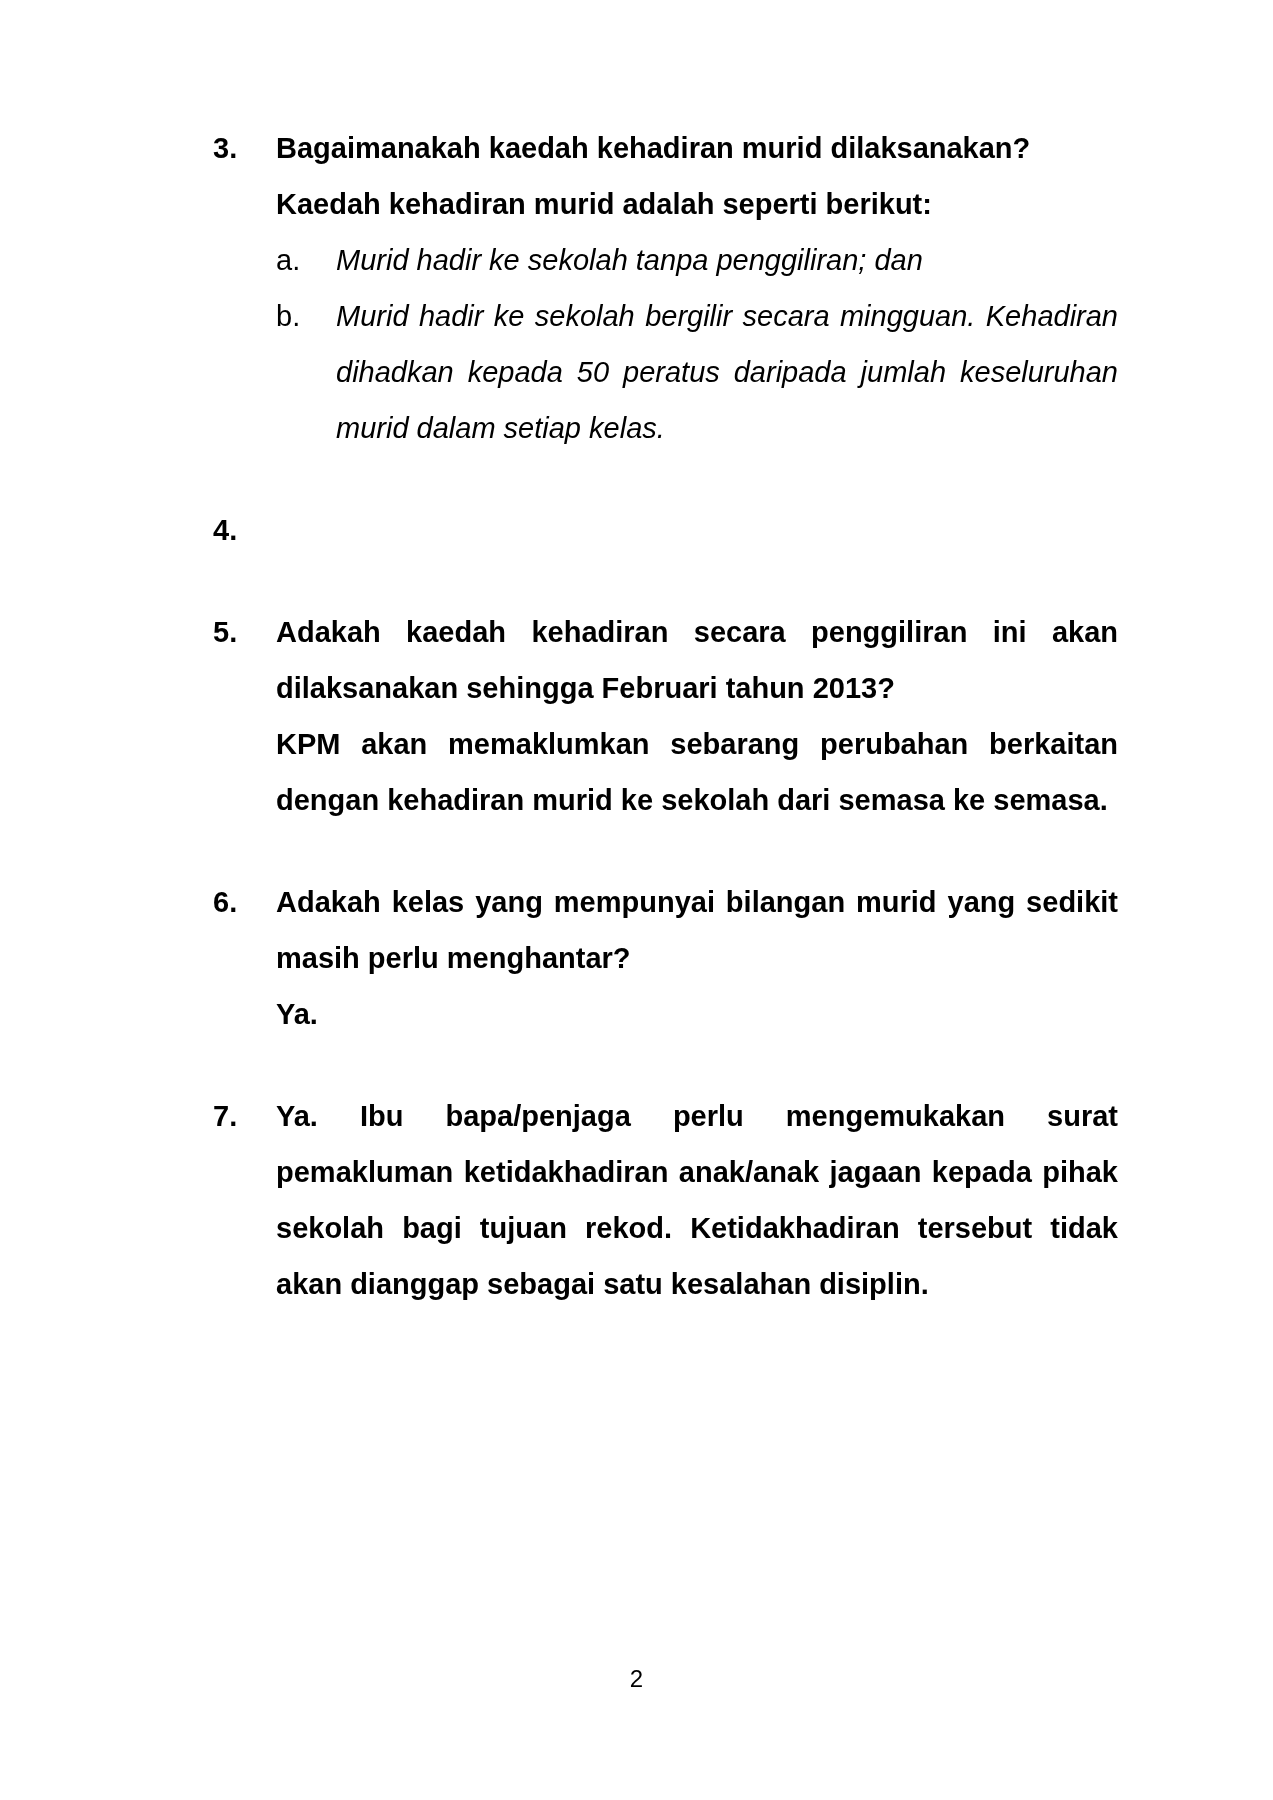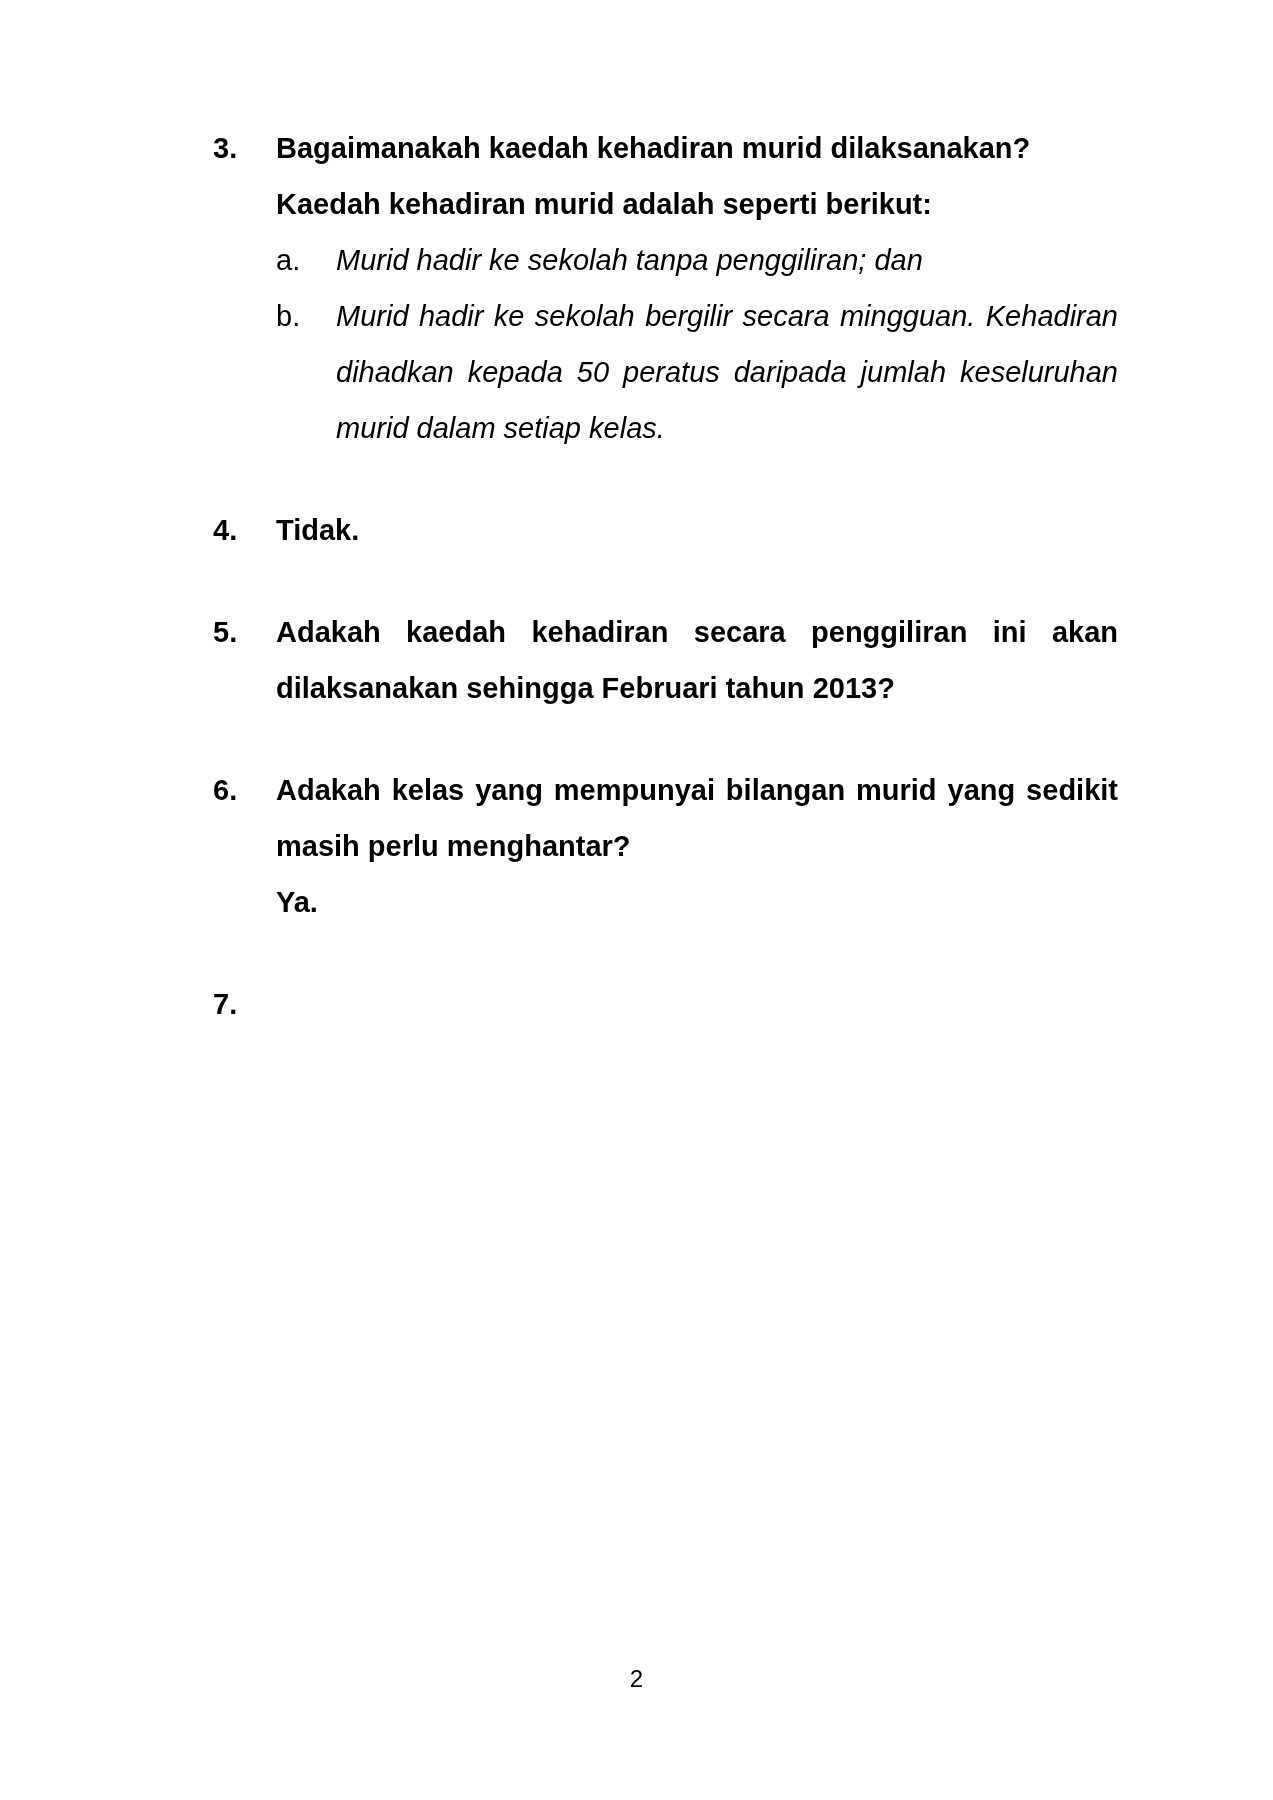--- a/index.html
+++ b/index.html
@@ -78,41 +78,42 @@
         <div class="sub">
           <div class="sub-label">b.</div>
           <div class="sub-text">Murid hadir ke sekolah bergilir secara mingguan. Kehadiran dihadkan kepada 50 peratus daripada jumlah keseluruhan murid dalam setiap kelas.</div>
         </div>
       </div>
     </div>
 
     <div class="item">
       <div class="num">4.</div>
       <div class="body">
-        <div class="para">Tidak.</div>
       </div>
     </div>
 
     <div class="item">
       <div class="num">5.</div>
       <div class="body">
         <div class="question">Adakah kaedah kehadiran secara penggiliran ini akan dilaksanakan sehingga Februari tahun 2013?</div>
+        <div class="para">KPM akan memaklumkan sebarang perubahan berkaitan dengan kehadiran murid ke sekolah dari semasa ke semasa.</div>
       </div>
     </div>
 
     <div class="item">
       <div class="num">6.</div>
       <div class="body">
         <div class="question">Adakah kelas yang mempunyai bilangan murid yang sedikit masih perlu menghantar?</div>
         <div class="para">Ya.</div>
       </div>
     </div>
 
     <div class="item">
       <div class="num">7.</div>
       <div class="body">
+        <div class="para">Ya. Ibu bapa/penjaga perlu mengemukakan surat pemakluman ketidakhadiran anak/anak jagaan kepada pihak sekolah bagi tujuan rekod. Ketidakhadiran tersebut tidak akan dianggap sebagai satu kesalahan disiplin.</div>
       </div>
     </div>
 
   </div>
 
   <div class="page-number">2</div>
 </div>
 
 </body></html>

